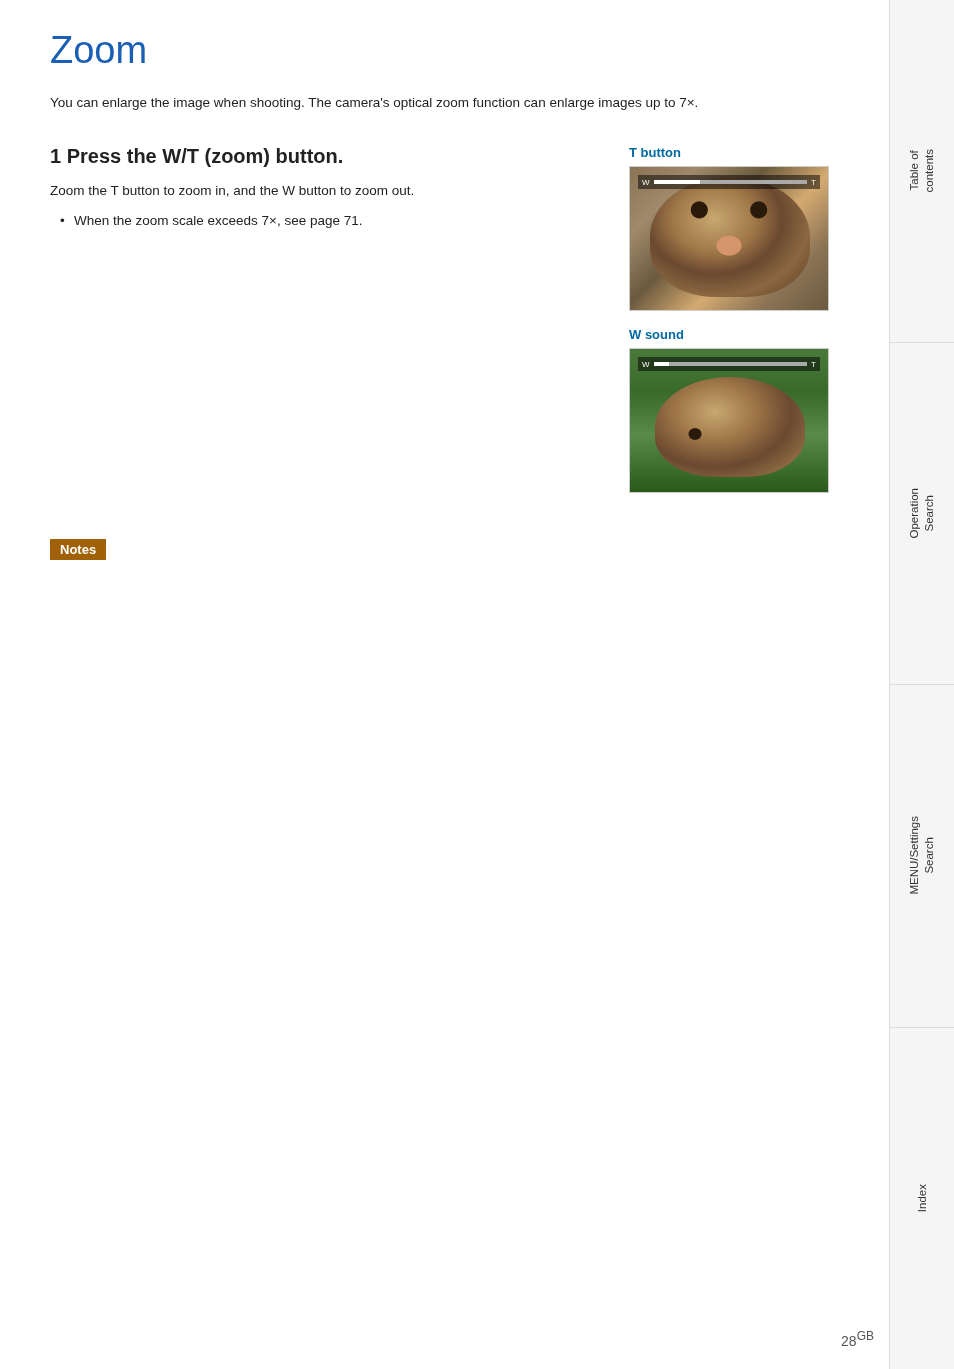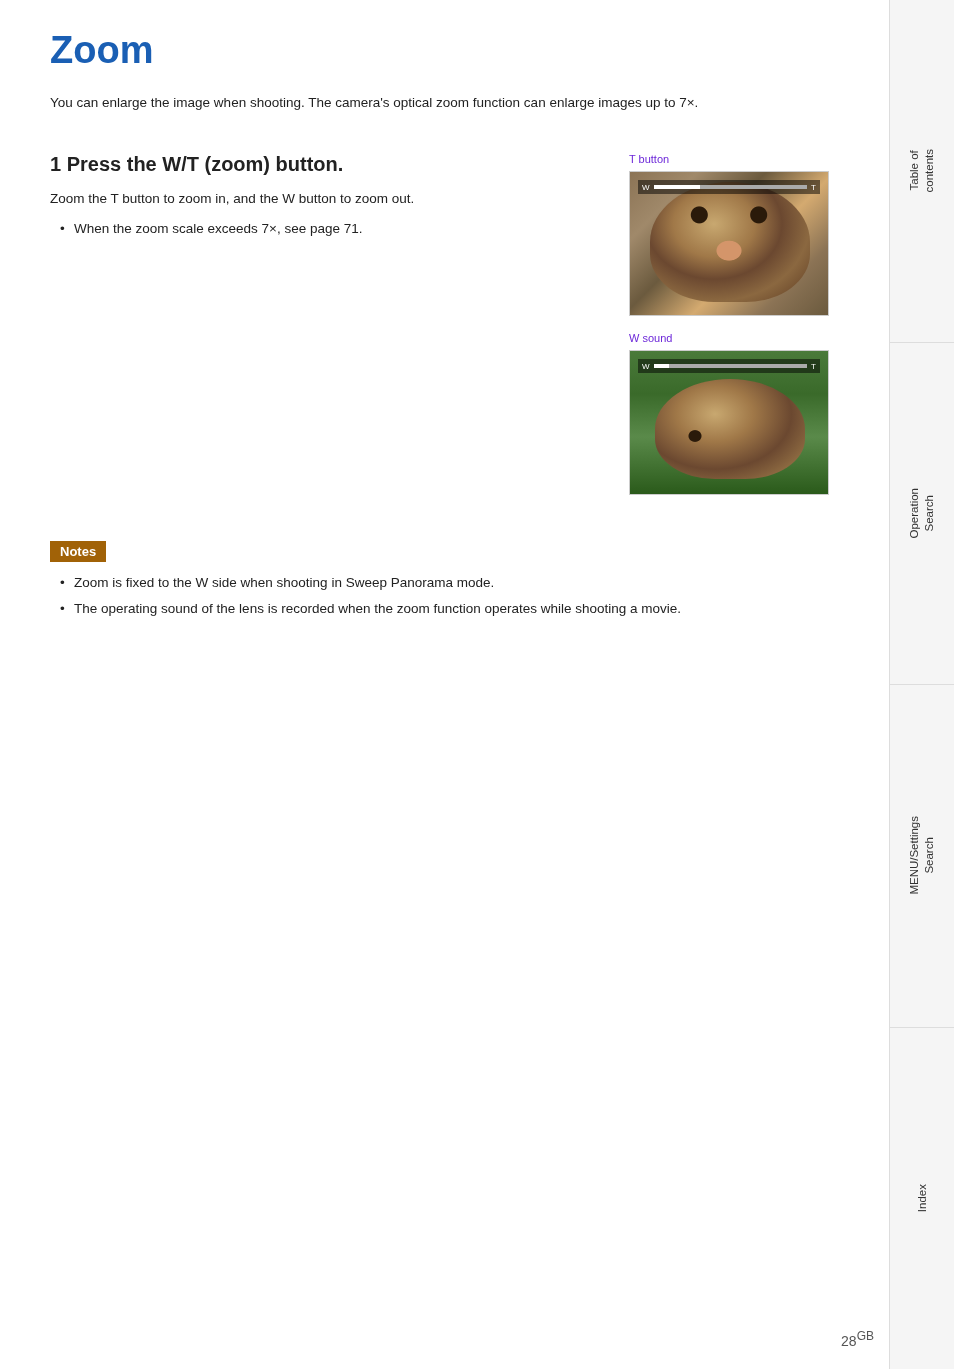--- a/index.html
+++ b/index.html
@@ -18,30 +18,30 @@
       position: absolute;
       left: 0;
       top: 0;
       right: 65px;
       bottom: 0;
       padding: 30px 40px 40px 50px;
     }
 
     .page-title {
       font-size: 38px;
-      font-weight: bold;
+      font-weight: normal;
       color: #1a5fb4;
       margin-bottom: 20px;
       line-height: 1.1;
     }
 
     .intro-text {
       font-size: 13.5px;
       line-height: 1.6;
-      margin-bottom: 40px;
+      margin-bottom: 32px;
       color: #222;
     }
 
     .step-heading {
       font-size: 20px;
       font-weight: bold;
       color: #222;
       margin-bottom: 12px;
     }
 
@@ -80,23 +80,23 @@
       position: absolute;
       left: 0;
     }
 
     .right-col {
       width: 220px;
       flex-shrink: 0;
     }
 
     .image-label {
-      font-size: 11px;
-      font-weight: normal;
-      color: #6d28d9;
+      font-size: 13px;
+      font-weight: bold;
+      color: #0369a1;
       margin-bottom: 6px;
     }
 
     .camera-image {
       width: 200px;
       height: 145px;
       background: #888;
       margin-bottom: 16px;
       position: relative;
       overflow: hidden;
@@ -309,24 +309,20 @@
           </div>
           <span class="overlay-text">T</span>
         </div>
       </div>
 
     </div>
   </div>
 
   <div class="notes-section">
     <div class="notes-header">Notes</div>
-    <ul class="notes-list">
-      <li>Zoom is fixed to the W side when shooting in Sweep Panorama mode.</li>
-      <li>The operating sound of the lens is recorded when the zoom function operates while shooting a movie.</li>
-    </ul>
   </div>
 
 </div>
 
 <div class="sidebar">
   <div class="sidebar-tab">
     <span class="sidebar-tab-text">Table of<br>contents</span>
   </div>
   <div class="sidebar-tab">
     <span class="sidebar-tab-text">Operation<br>Search</span>

